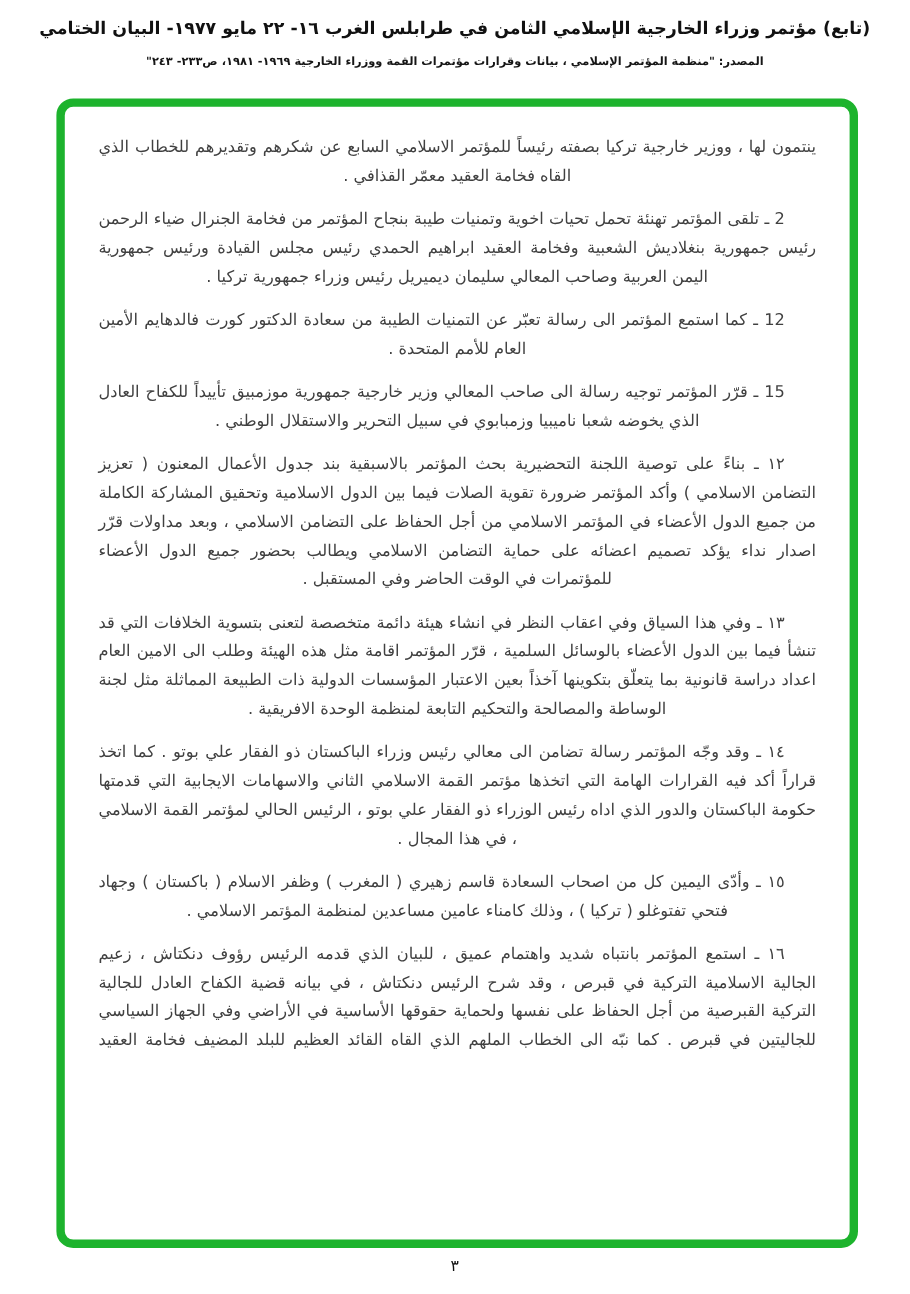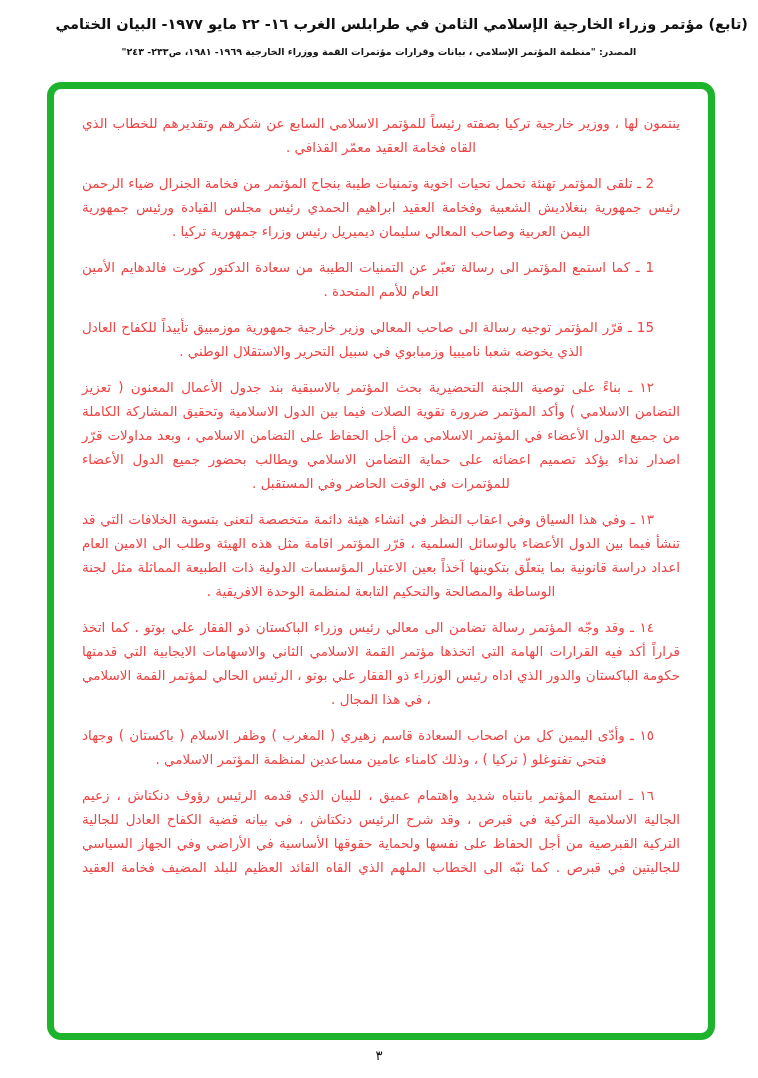--- a/index.html
+++ b/index.html
@@ -8,21 +8,21 @@
   body { font-family: "DejaVu Sans", sans-serif; color: var(--ink); }
   .page {
     position: relative;
     width: 758px; height: 1078px;
     background: var(--paper);
     overflow: hidden;
     direction: rtl;
   }
   .doc-title {
     position: absolute; top: 16px; left: 10px; right: 10px;
-    text-align: right;
+    text-align: center;
     font-size: 14.5px; font-weight: 700;
     letter-spacing: -0.2px;
     color: #111;
   }
   .doc-source {
     position: absolute; top: 46px; left: 10px; right: 10px;
     text-align: center;
     font-size: 9.5px; font-weight: 700;
     color: #161616;
   }
@@ -33,21 +33,21 @@
     border: 7px solid var(--accent);
     border-radius: 14px;
     background: #fff;
   }
   .content {
     padding: 22px 28px 0 28px;
     font-size: 13.5px;
     line-height: 24px;
     text-align: justify;
     text-align-last: center;
-    color: #ef4444;
+    color: #404040;
   }
   .content p { margin: 0 0 12px 0; }
   .content p.indent { text-indent: 26px; }
   .content p.continues { text-align-last: justify; margin-bottom: 16px; }
   .page-number {
     position: absolute; top: 1048px; left: 0; right: 0;
     text-align: center;
     font-size: 13px; font-weight: 400; color: #111;
   }
 </style>
@@ -57,21 +57,21 @@
 <div class="page">
 
   <div class="doc-title">(تابع) مؤتمر وزراء الخارجية الإسلامي الثامن في طرابلس الغرب ١٦- ٢٢ مايو ١٩٧٧- البيان الختامي</div>
 
   <div class="doc-source">المصدر:  "منظمة المؤتمر الإسلامي ، بيانات وقرارات مؤتمرات القمة ووزراء الخارجية ١٩٦٩- ١٩٨١، ص٢٣٣- ٢٤٣"</div>
 
   <div class="text-frame">
     <div class="content">
       <p>ينتمون لها ، ووزير خارجية تركيا بصفته رئيساً للمؤتمر الاسلامي السابع عن شكرهم وتقديرهم للخطاب الذي القاه فخامة العقيد معمّر القذافي .</p>
       <p class="indent">2 ـ تلقى المؤتمر تهنئة تحمل تحيات اخوية وتمنيات طيبة بنجاح المؤتمر من فخامة الجنرال ضياء الرحمن رئيس جمهورية بنغلاديش الشعبية وفخامة العقيد ابراهيم الحمدي رئيس مجلس القيادة ورئيس جمهورية اليمن العربية وصاحب المعالي سليمان ديميريل رئيس وزراء جمهورية تركيا .</p>
-      <p class="indent">1 ـ كما استمع المؤتمر الى رسالة تعبّر عن التمنيات الطيبة من سعادة الدكتور كورت فالدهايم الأمين العام للأمم المتحدة .</p>
+      <p class="indent">12 ـ كما استمع المؤتمر الى رسالة تعبّر عن التمنيات الطيبة من سعادة الدكتور كورت فالدهايم الأمين العام للأمم المتحدة .</p>
       <p class="indent">15 ـ قرّر المؤتمر توجيه رسالة الى صاحب المعالي وزير خارجية جمهورية موزمبيق تأييداً للكفاح العادل الذي يخوضه شعبا ناميبيا وزمبابوي في سبيل التحرير والاستقلال الوطني .</p>
       <p class="indent">١٢ ـ بناءً على توصية اللجنة التحضيرية بحث المؤتمر بالاسبقية بند جدول الأعمال المعنون ( تعزيز التضامن الاسلامي ) وأكد المؤتمر ضرورة تقوية الصلات فيما بين الدول الاسلامية وتحقيق المشاركة الكاملة من جميع الدول الأعضاء في المؤتمر الاسلامي من أجل الحفاظ على التضامن الاسلامي ، وبعد مداولات قرّر اصدار نداء يؤكد تصميم اعضائه على حماية التضامن الاسلامي ويطالب بحضور جميع الدول الأعضاء للمؤتمرات في الوقت الحاضر وفي المستقبل .</p>
       <p class="indent">١٣ ـ وفي هذا السياق وفي اعقاب النظر في انشاء هيئة دائمة متخصصة لتعنى بتسوية الخلافات التي قد تنشأ فيما بين الدول الأعضاء بالوسائل السلمية ، قرّر المؤتمر اقامة مثل هذه الهيئة وطلب الى الامين العام اعداد دراسة قانونية بما يتعلّق بتكوينها آخذاً بعين الاعتبار المؤسسات الدولية ذات الطبيعة المماثلة مثل لجنة الوساطة والمصالحة والتحكيم التابعة لمنظمة الوحدة الافريقية .</p>
       <p class="indent">١٤ ـ وقد وجّه المؤتمر رسالة تضامن الى معالي رئيس وزراء الباكستان ذو الفقار علي بوتو . كما اتخذ قراراً أكد فيه القرارات الهامة التي اتخذها مؤتمر القمة الاسلامي الثاني والاسهامات الايجابية التي قدمتها حكومة الباكستان والدور الذي اداه رئيس الوزراء ذو الفقار علي بوتو ، الرئيس الحالي لمؤتمر القمة الاسلامي ، في هذا المجال .</p>
       <p class="indent">١٥ ـ وأدّى اليمين كل من اصحاب السعادة قاسم زهيري ( المغرب ) وظفر الاسلام ( باكستان ) وجهاد فتحي تفتوغلو ( تركيا ) ، وذلك كامناء عامين مساعدين لمنظمة المؤتمر الاسلامي .</p>
       <p class="indent continues">١٦ ـ استمع المؤتمر بانتباه شديد واهتمام عميق ، للبيان الذي قدمه الرئيس رؤوف دنكتاش ، زعيم الجالية الاسلامية التركية في قبرص ، وقد شرح الرئيس دنكتاش ، في بيانه قضية الكفاح العادل للجالية التركية القبرصية من أجل الحفاظ على نفسها ولحماية حقوقها الأساسية في الأراضي وفي الجهاز السياسي للجاليتين في قبرص . كما نبّه الى الخطاب الملهم الذي القاه القائد العظيم للبلد المضيف فخامة العقيد</p>
     </div>
   </div>
 
   <div class="page-number">٣</div>

